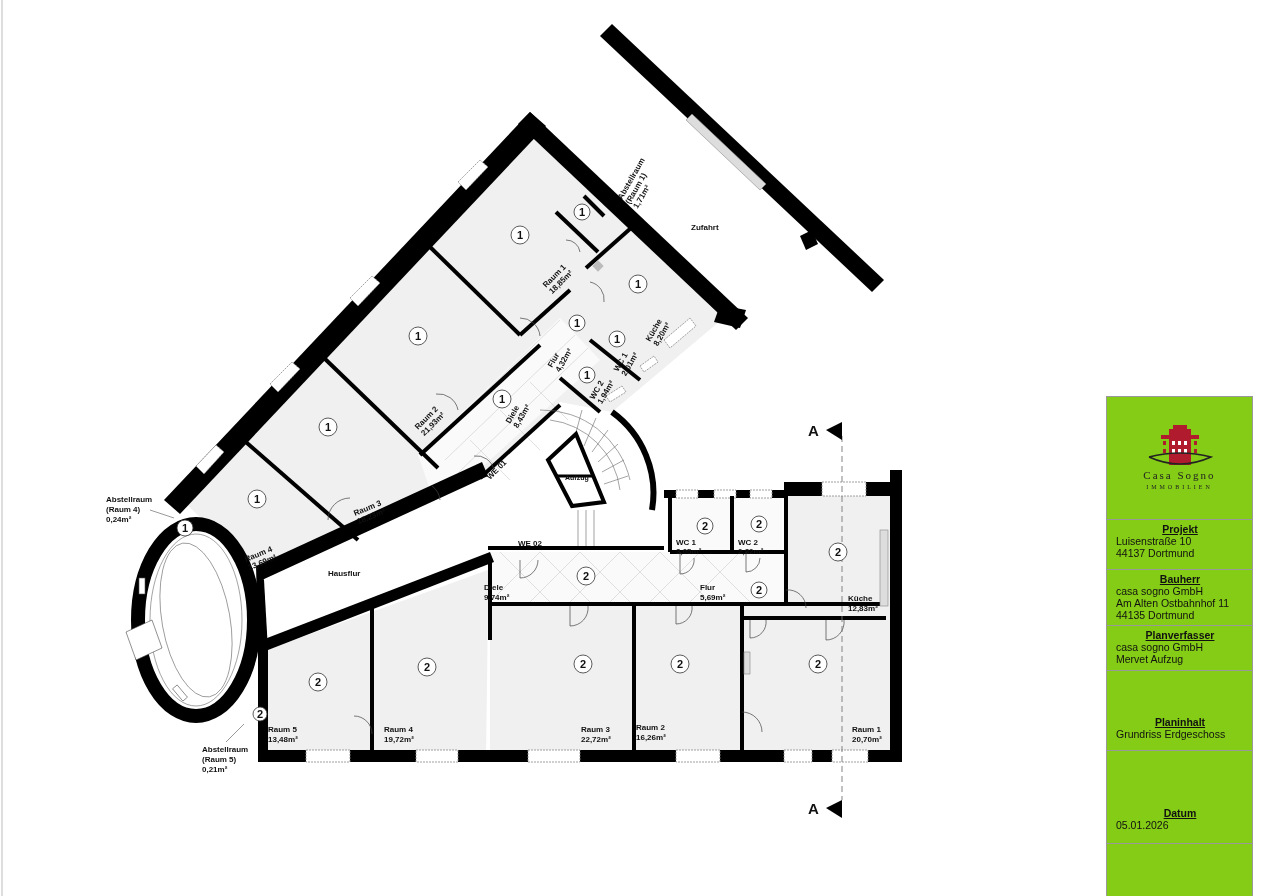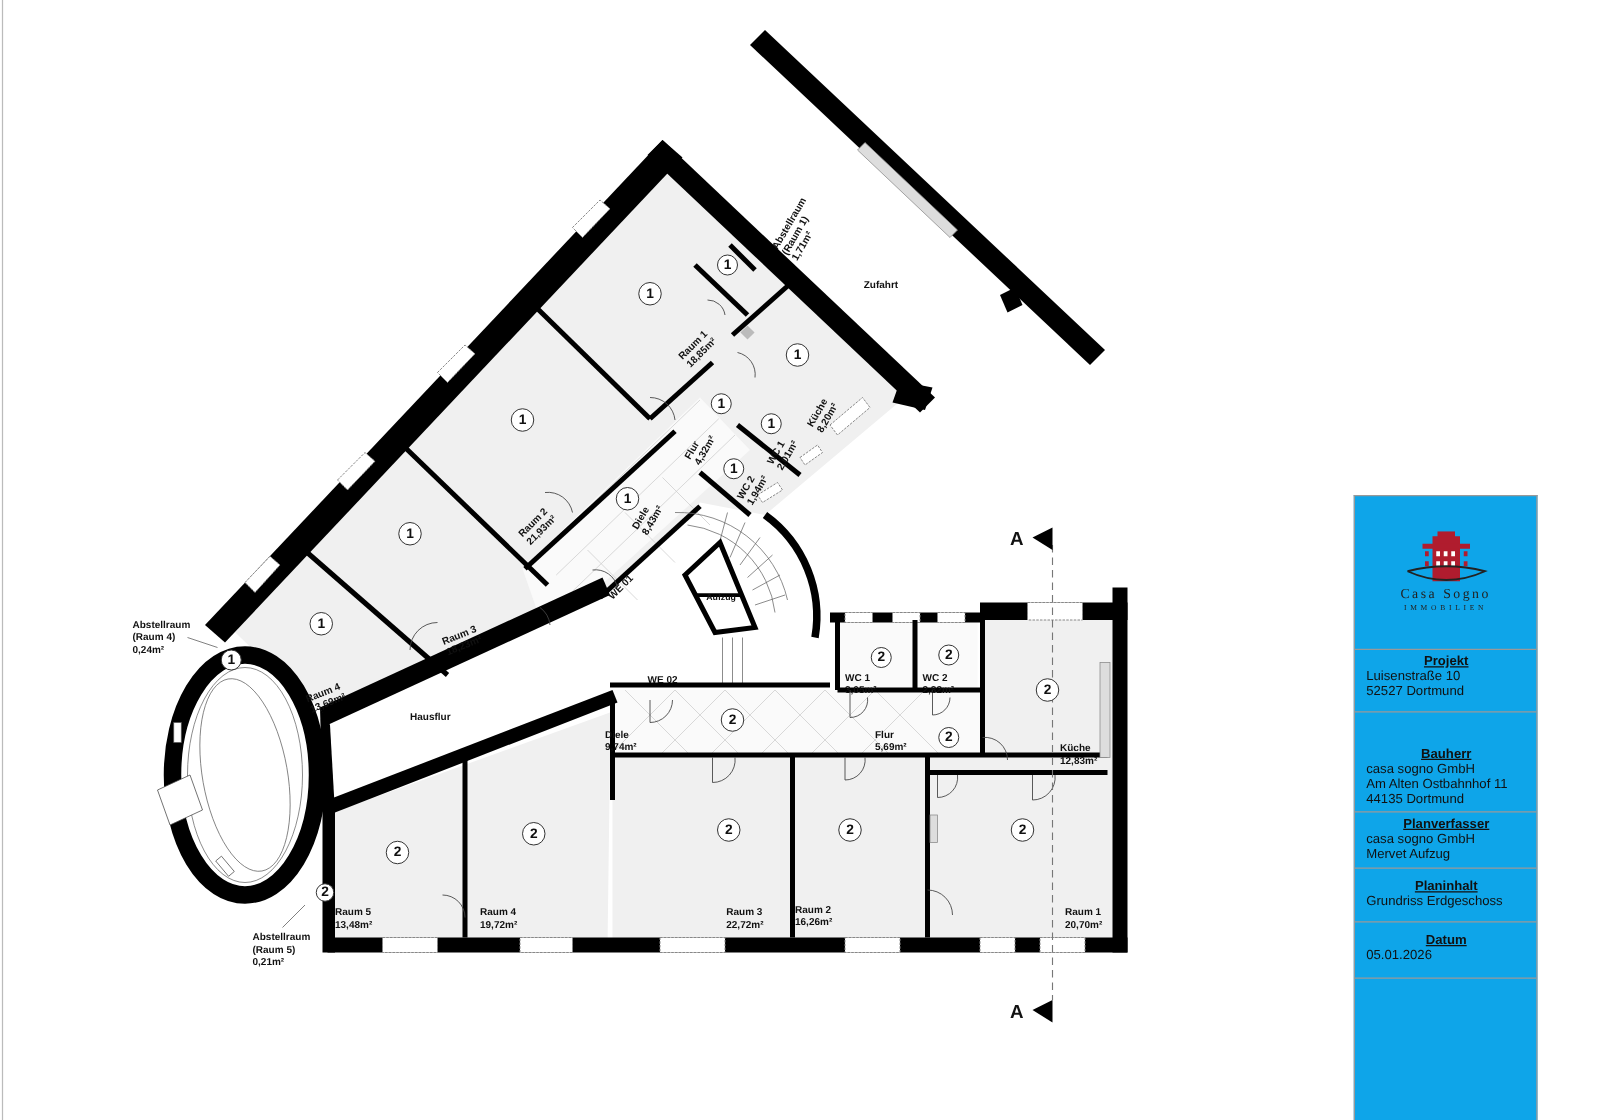--- a/index.html
+++ b/index.html
@@ -8,21 +8,21 @@
   .lblsm{font-family:"Liberation Sans",sans-serif;font-size:8px;font-weight:bold;fill:#111;}
   .num{font-family:"Liberation Sans",sans-serif;font-size:11px;font-weight:bold;fill:#111;text-anchor:middle;dominant-baseline:central;}
   .sec{font-family:"Liberation Sans",sans-serif;font-size:15px;font-weight:bold;fill:#111;}
   .room{fill:#f0f0f0;stroke:none;}
   .wall{fill:#000;}
   .iw{stroke:#000;stroke-width:4;fill:none;}
   .win{fill:#fff;stroke:#888;stroke-width:0.8;stroke-dasharray:2 1;}
   .door{fill:none;stroke:#444;stroke-width:0.7;}
   .tile{stroke:#ccc;stroke-width:0.6;}
 
-  #titleblock{position:absolute;left:1083px;top:396px;width:145px;height:500px;border-left:1.5px solid #999;border-right:1.5px solid #999;border-top:1.5px solid #999;background:#0ea5e9;}
+  #titleblock{position:absolute;left:1106px;top:396px;width:145px;height:500px;border-left:1.5px solid #999;border-right:1.5px solid #999;border-top:1.5px solid #999;background:#84cc16;}
   .tb-logo{height:122px;border-bottom:1.5px solid #999;position:relative;}
   .tb-sec{border-bottom:1.5px solid #999;padding:3px 8px 4px 9px;font-size:10.5px;line-height:12px;}
   .tb-head{font-weight:bold;text-decoration:underline;display:block;text-align:center;}
   .tb-line{display:block;}
   .logo-text{position:absolute;left:0;width:145px;text-align:center;font-family:"Liberation Serif",serif;color:#222;}
 </style>
 </head>
 <body>
 
 <svg id="plan" viewBox="0 0 1280 896" xmlns="http://www.w3.org/2000/svg">
@@ -363,34 +363,34 @@
     </svg>
     <div class="logo-text" style="top:72px;font-size:11px;letter-spacing:2px;">
       <span>Casa</span> <span>Sogno</span>
     </div>
     <div class="logo-text" style="top:87px;font-size:6px;letter-spacing:3px;">IMMOBILIEN</div>
   </div>
 
   <div class="tb-sec" style="height:42px;">
     <span class="tb-head">Projekt</span>
     <span class="tb-line">Luisenstraße 10</span>
-    <span class="tb-line">52527 Dortmund</span>
-  </div>
-  <div class="tb-sec" style="height:48px;margin-top:24px;">
+    <span class="tb-line">44137 Dortmund</span>
+  </div>
+  <div class="tb-sec" style="height:48px;">
     <span class="tb-head">Bauherr</span>
     <span class="tb-line">casa sogno GmbH</span>
     <span class="tb-line">Am Alten Ostbahnhof 11</span>
     <span class="tb-line">44135 Dortmund</span>
   </div>
   <div class="tb-sec" style="height:37px;">
     <span class="tb-head">Planverfasser</span>
     <span class="tb-line">casa sogno GmbH</span>
     <span class="tb-line">Mervet Aufzug</span>
   </div>
-  <div class="tb-sec" style="height:38px;padding-top:8px;height:30px;">
+  <div class="tb-sec" style="height:38px;padding-top:8px;height:30px;margin-top:37px;">
     <span class="tb-head">Planinhalt</span>
     <span class="tb-line">Grundriss Erdgeschoss</span>
   </div>
-  <div class="tb-sec" style="padding-top:8px;height:32px;">
+  <div class="tb-sec" style="padding-top:8px;height:32px;margin-top:48px;">
     <span class="tb-head">Datum</span>
     <span class="tb-line">05.01.2026</span>
   </div>
 </div>
 
 </body></html>

